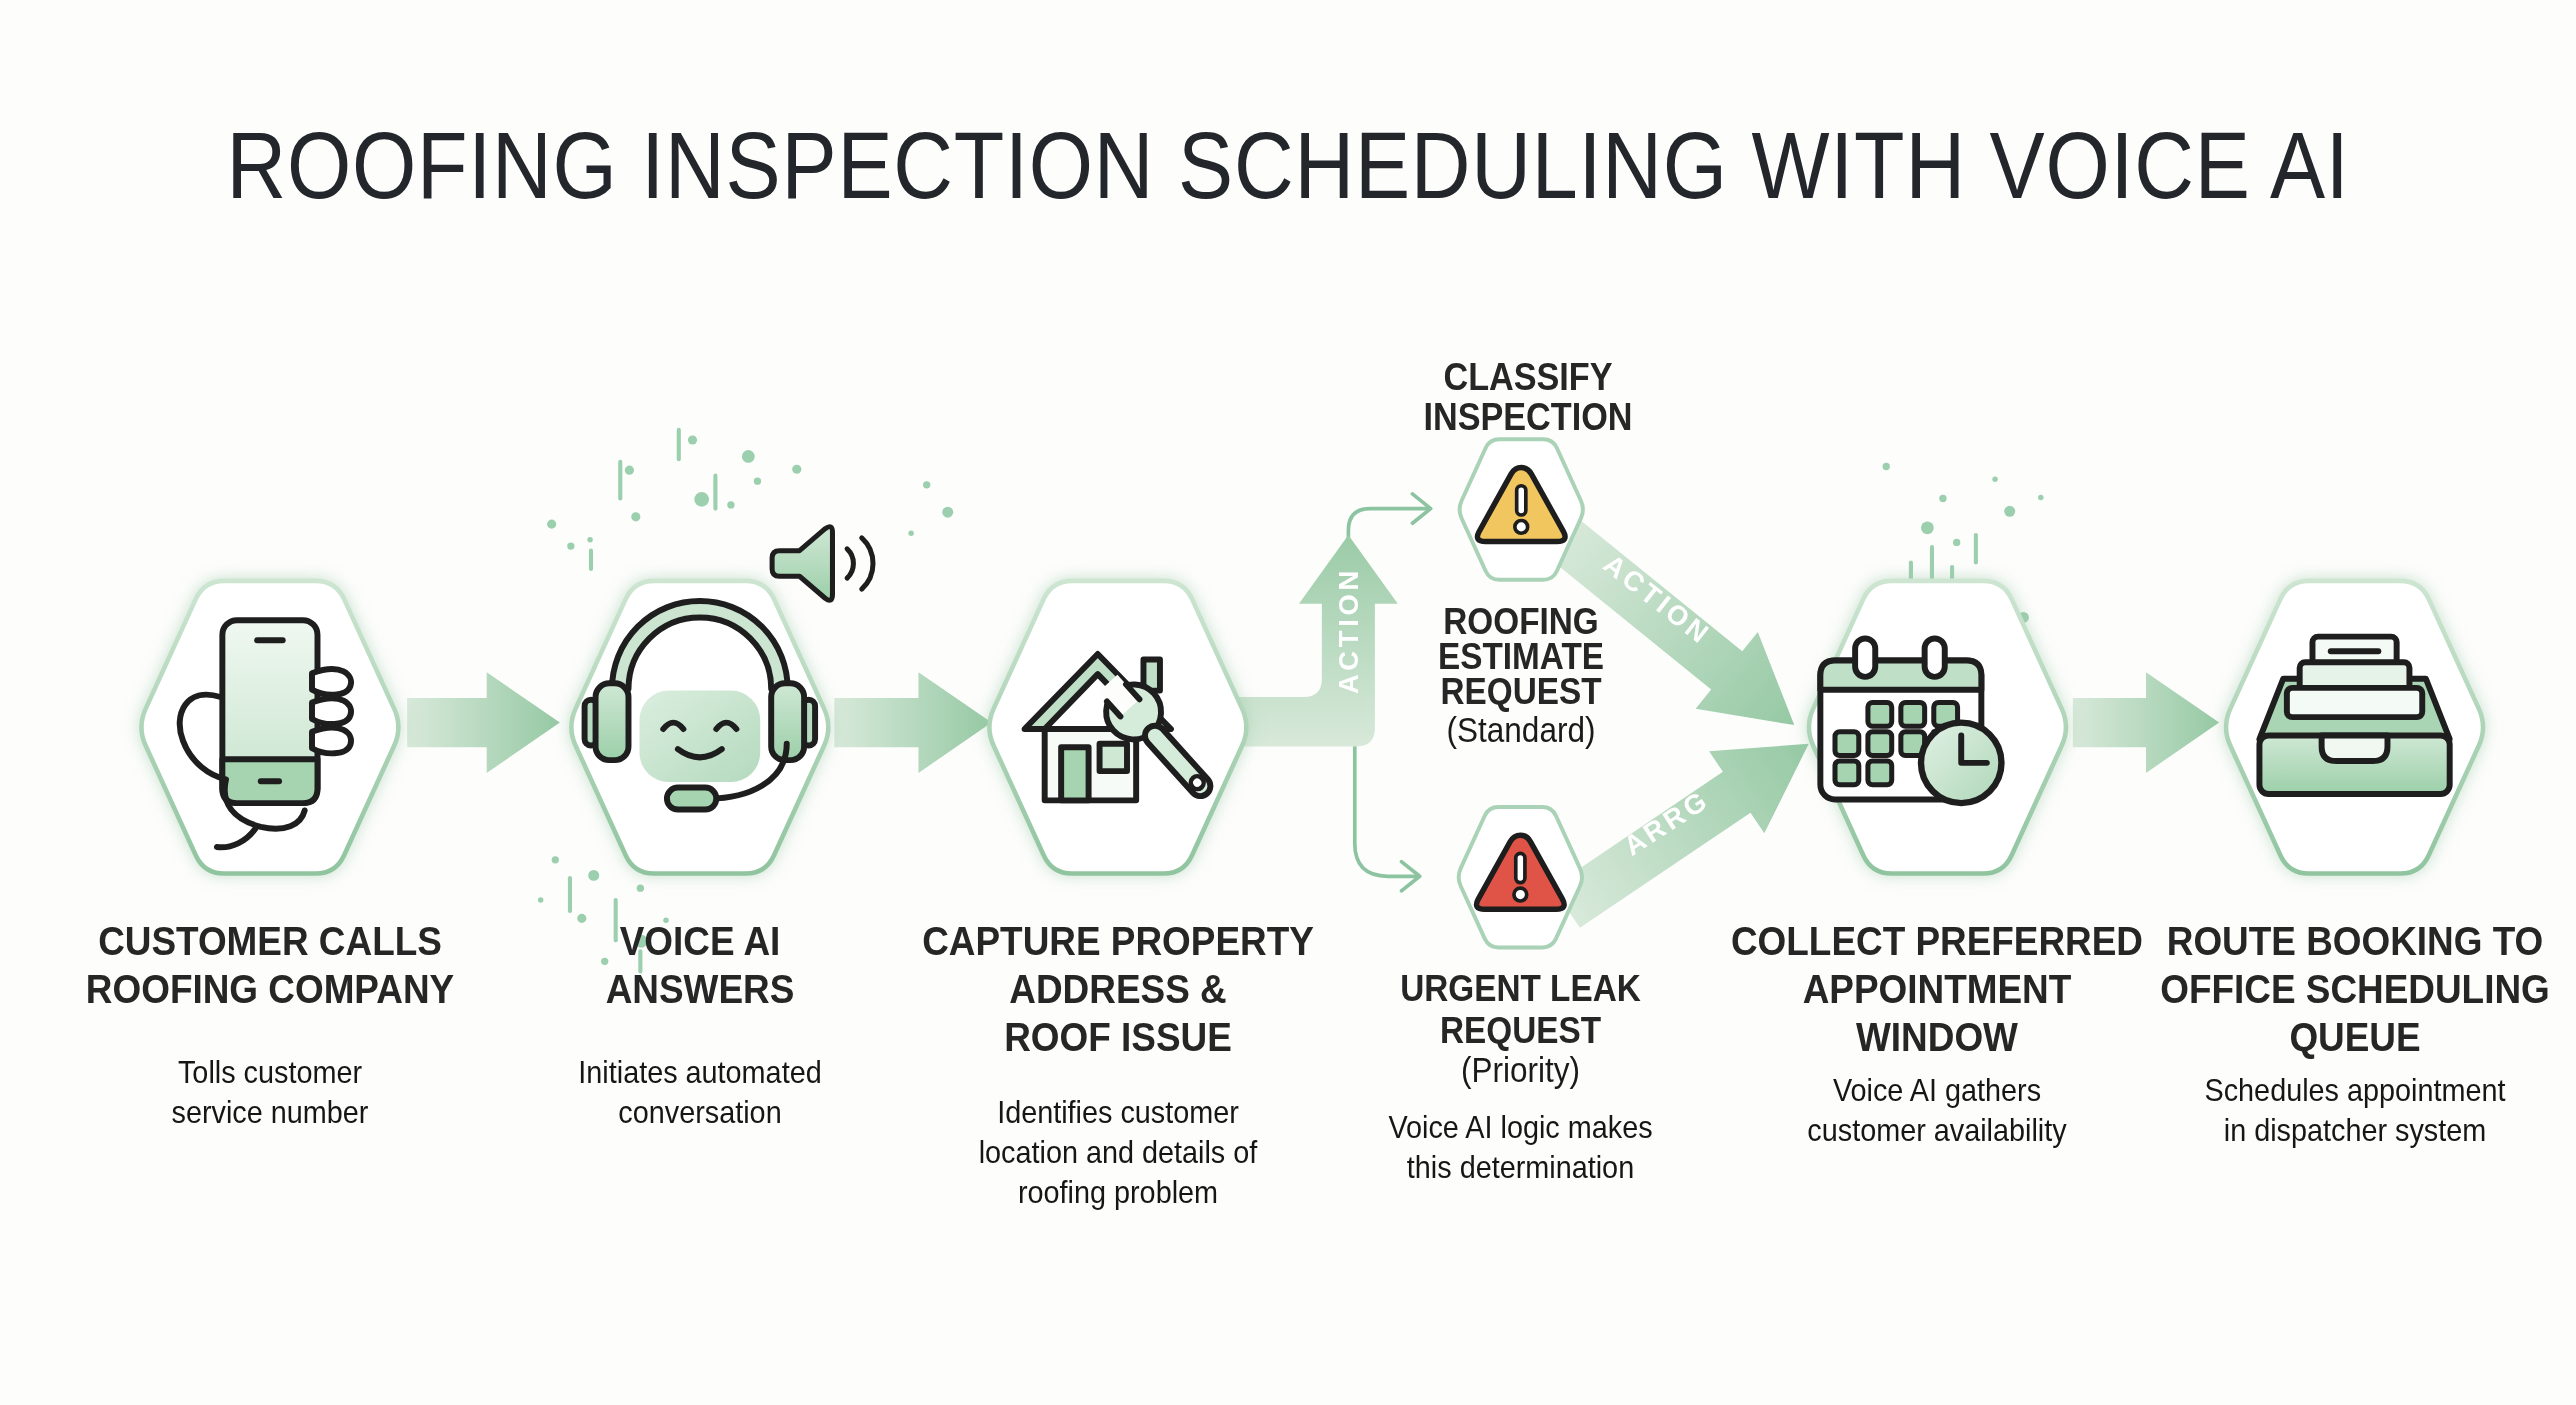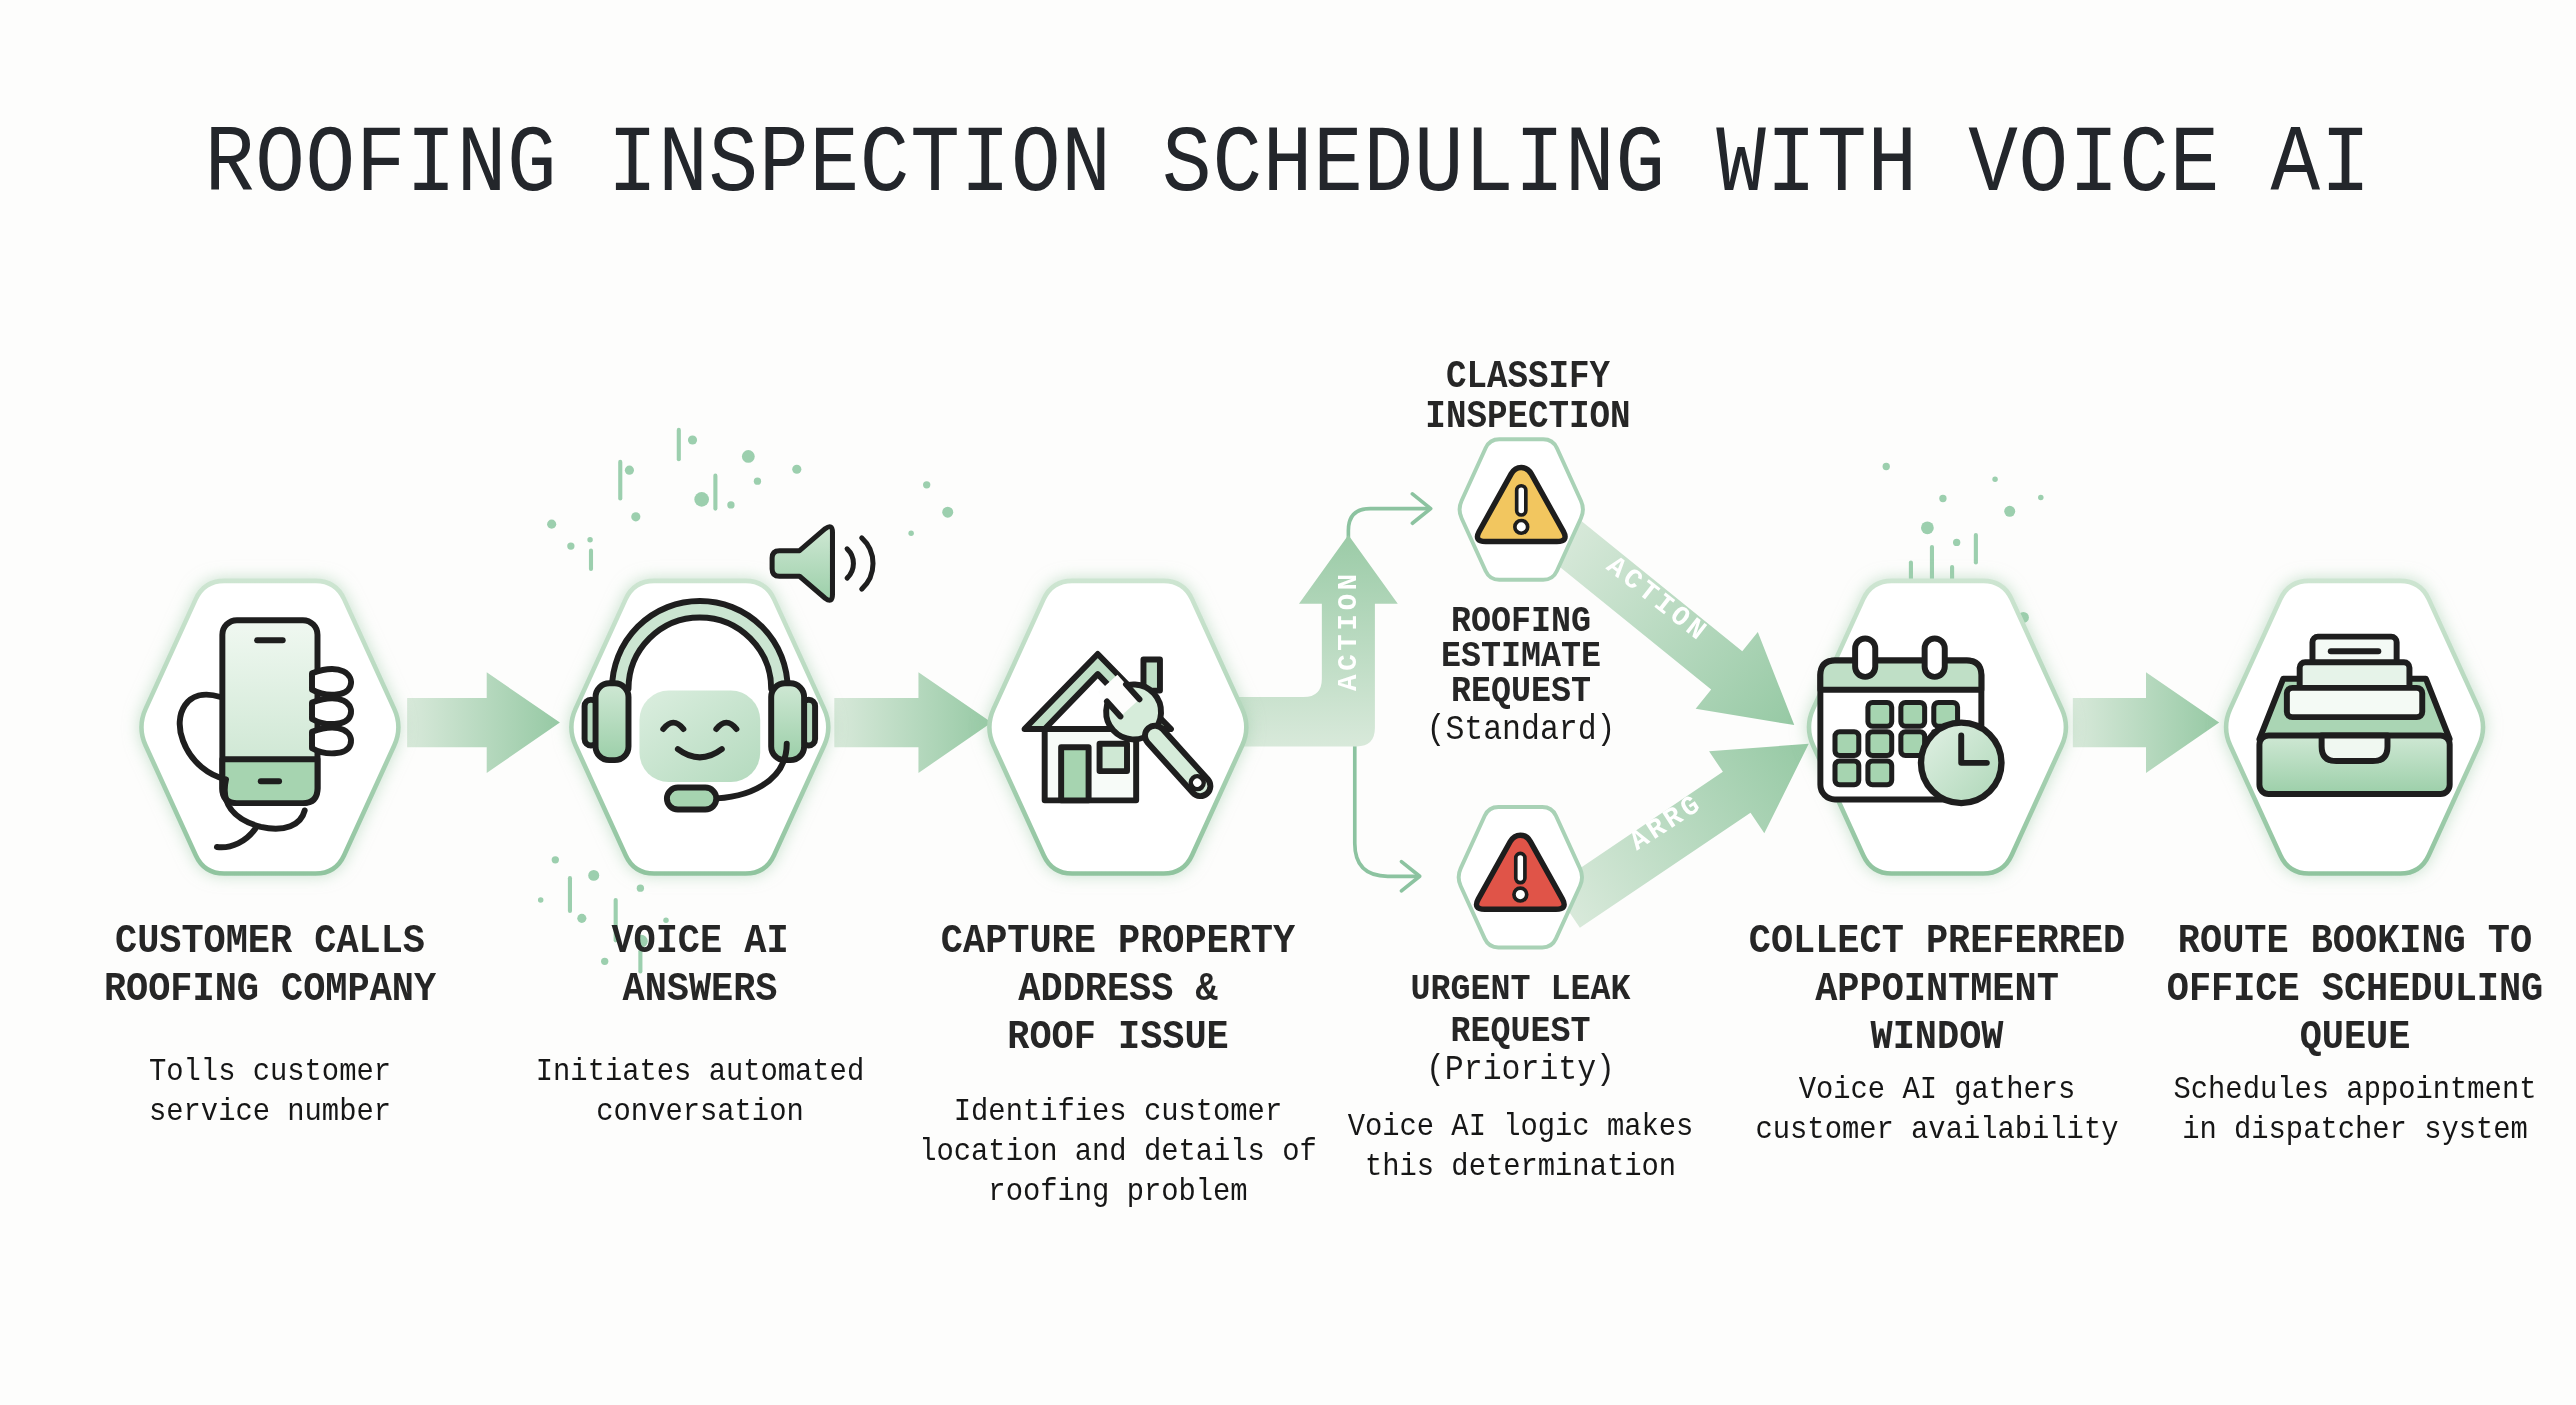--- a/index.html
+++ b/index.html
@@ -1,17 +1,17 @@
 <!DOCTYPE html>
 <html style="font-size:14.6px"><head>
 <meta charset="utf-8">
 <style>
   html,body{margin:0;padding:0;background:#ffffff;}
   .canvas{position:relative;width:2576px;height:1405px;background:#fdfdfc;overflow:hidden;
-          font-family:Liberation Mono, monospace;}
+          font-family:Liberation Sans, sans-serif;}
   svg{position:absolute;left:0;top:0;}
   .hex-big{filter:drop-shadow(0 0 9px rgba(154,203,168,.55));}
   .ln{stroke:#1e1e1e;stroke-width:6.5;stroke-linecap:round;stroke-linejoin:round;}
   .lnb{stroke:#1d1d1d;stroke-width:6;stroke-linecap:round;stroke-linejoin:round;}
   .thin{stroke:#8cc3a0;stroke-width:4;fill:none;stroke-linecap:round;stroke-linejoin:round;}
   .dot{fill:#9ccfae;}
   .dline{stroke:#9ccfae;stroke-width:4.5;stroke-linecap:round;}
   .title{position:absolute;top:115px;left:50%;transform:translateX(-50%) scaleX(.87);
          font-size:95px;line-height:101px;font-weight:400;letter-spacing:0.9px;color:#23262b;white-space:nowrap;}
   .h{position:absolute;font-weight:bold;font-size:41px;line-height:48px;color:#262626;

